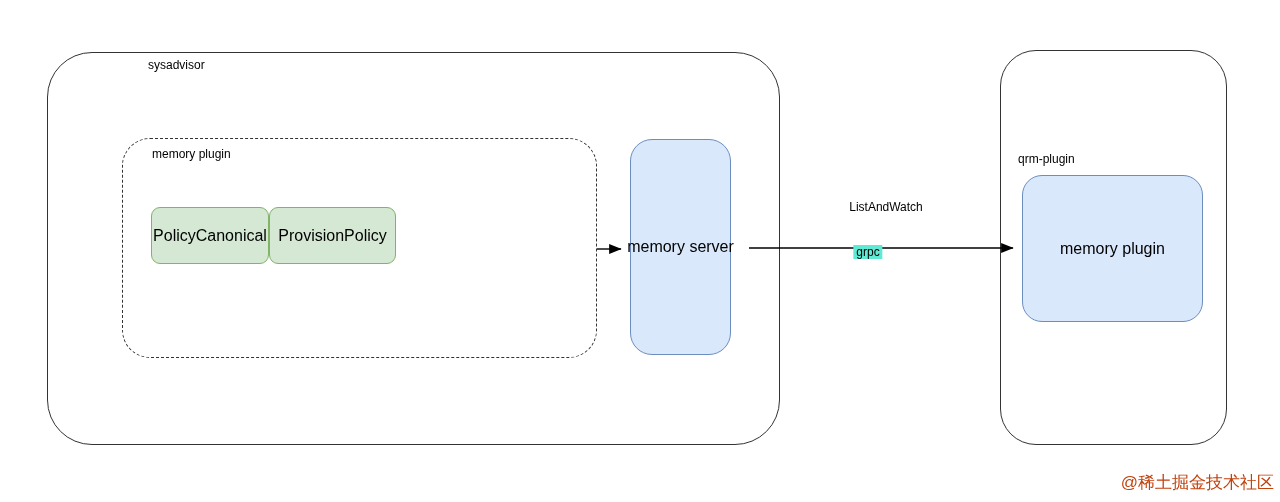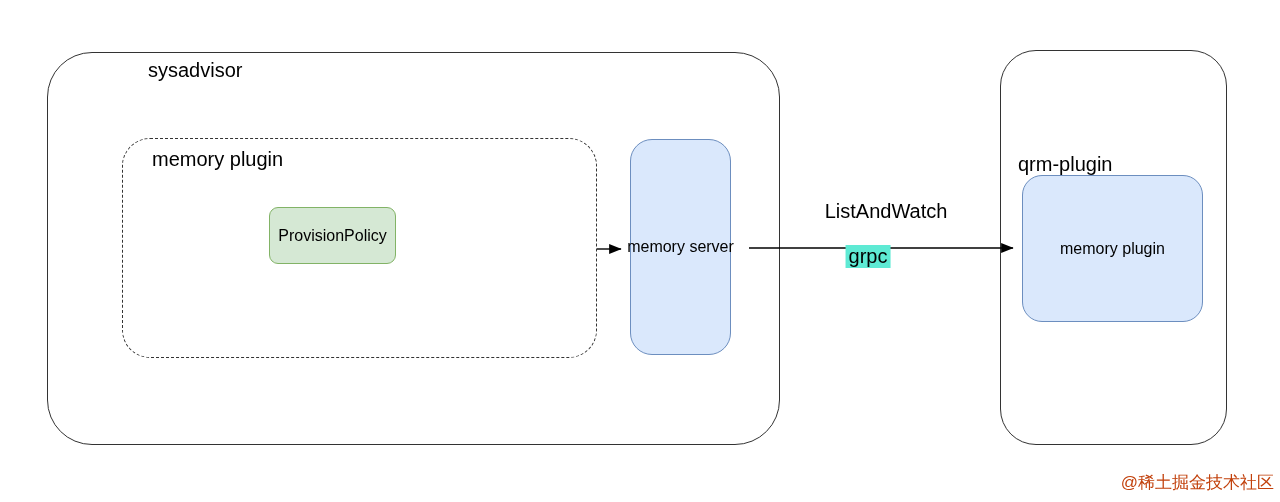--- a/index.html
+++ b/index.html
@@ -23,21 +23,21 @@
   }
   .container.dashed {
     border-style: dashed;
     background: transparent;
   }
 
   .container-label {
     position: absolute;
     white-space: nowrap;
     color: #000000;
-    font-size: 20px;
+    font-size: 12px;
     line-height: 1.2;
   }
 
   .node {
     position: absolute;
     display: flex;
     align-items: center;
     justify-content: center;
     text-align: center;
     white-space: nowrap;
@@ -49,21 +49,21 @@
   .arrows-layer {
     position: absolute;
     left: 0; top: 0;
     width: 1280px; height: 502px;
     pointer-events: none;
   }
 
   .edge-label {
     position: absolute;
     white-space: nowrap;
-    font-size: 20px;
+    font-size: 12px;
     color: #000000;
     transform: translateX(-50%);
   }
   .edge-label.on-line {
     background: #5eead4;
     padding: 0 3px;
   }
 
   .watermark {
     position: absolute;
@@ -78,20 +78,23 @@
 <body>
 
 <div class="canvas">
 
   <div class="container solid" style="left:47px; top:52px; width:733px; height:393px; border-radius:45px;"></div>
   <span class="container-label" style="left:148px; top:58px;">sysadvisor</span>
 
   <div class="container dashed" style="left:122px; top:138px; width:475px; height:220px; border-radius:28px;"></div>
   <span class="container-label" style="left:152px; top:147px;">memory plugin</span>
 
+  <div class="node green" style="left:151px; top:207px; width:118px; height:57px; border-radius:9px;">
+    <span>PolicyCanonical</span>
+  </div>
 
   <div class="node green" style="left:269px; top:207px; width:127px; height:57px; border-radius:9px;text-align:center;">
     <span>ProvisionPolicy</span>
   </div>
 
 
   <div class="node blue" style="left:630px; top:139px; width:101px; height:216px; border-radius:22px;">
     <span>memory server</span>
   </div>
 

